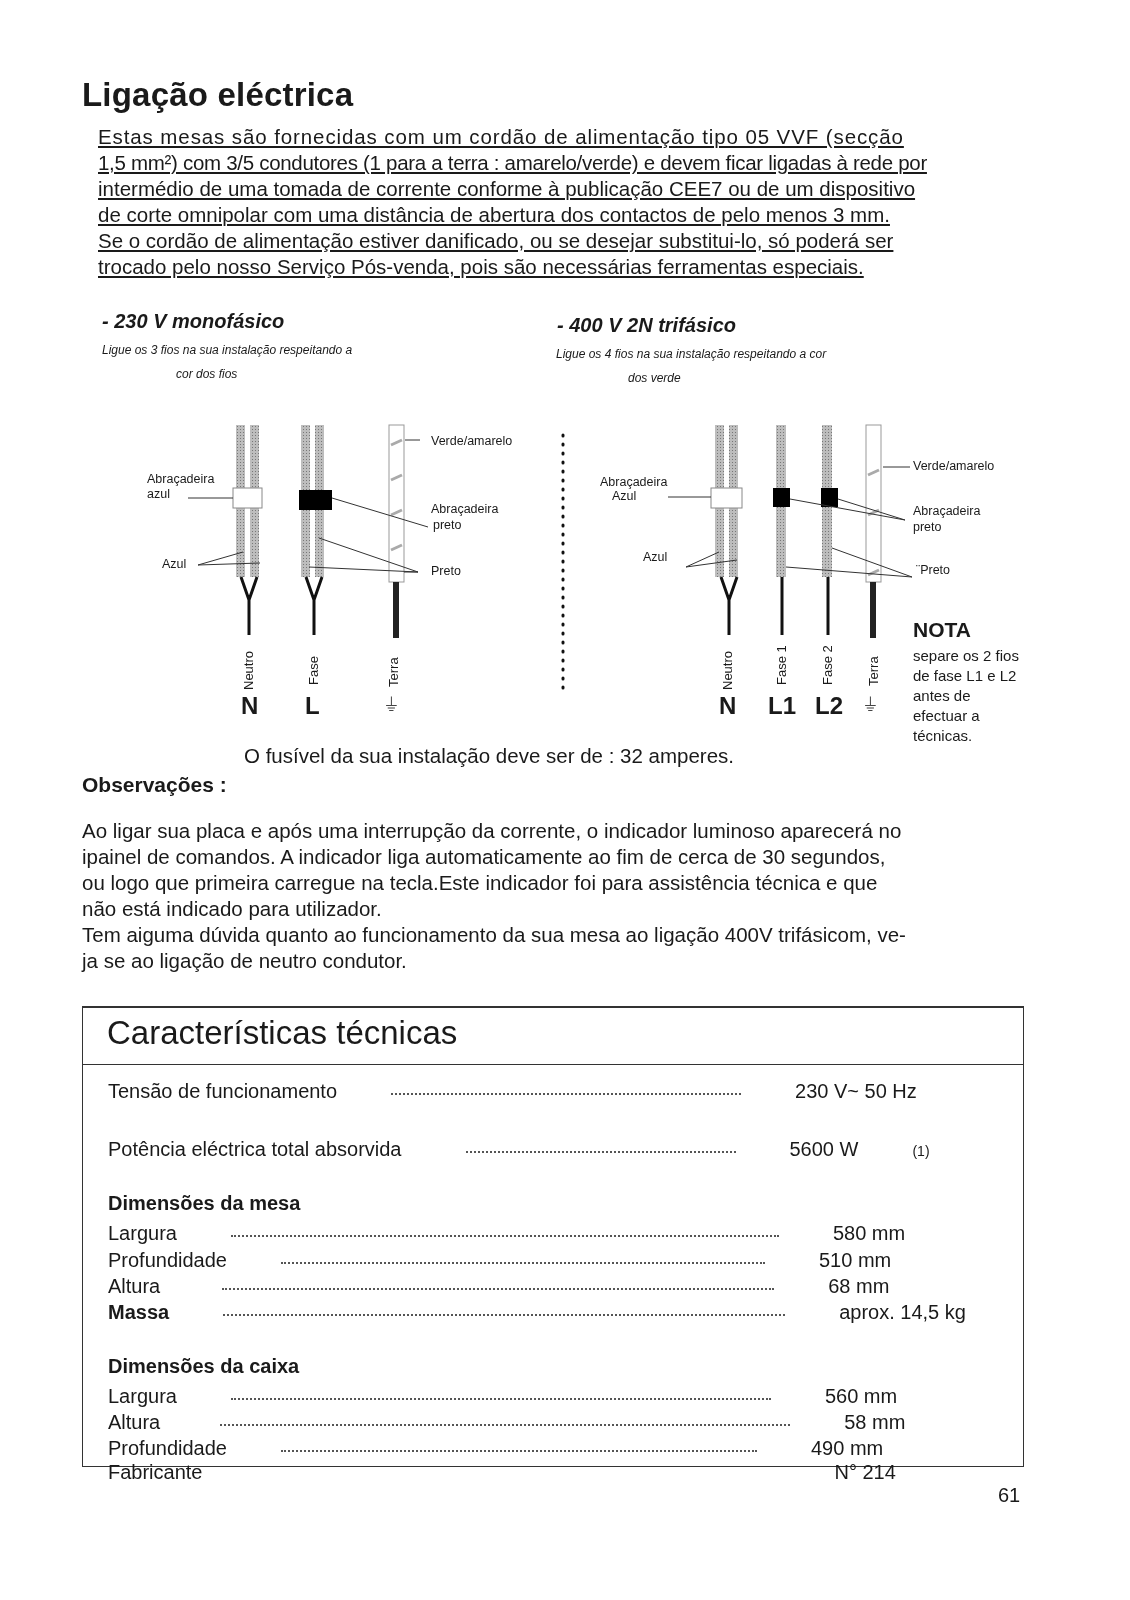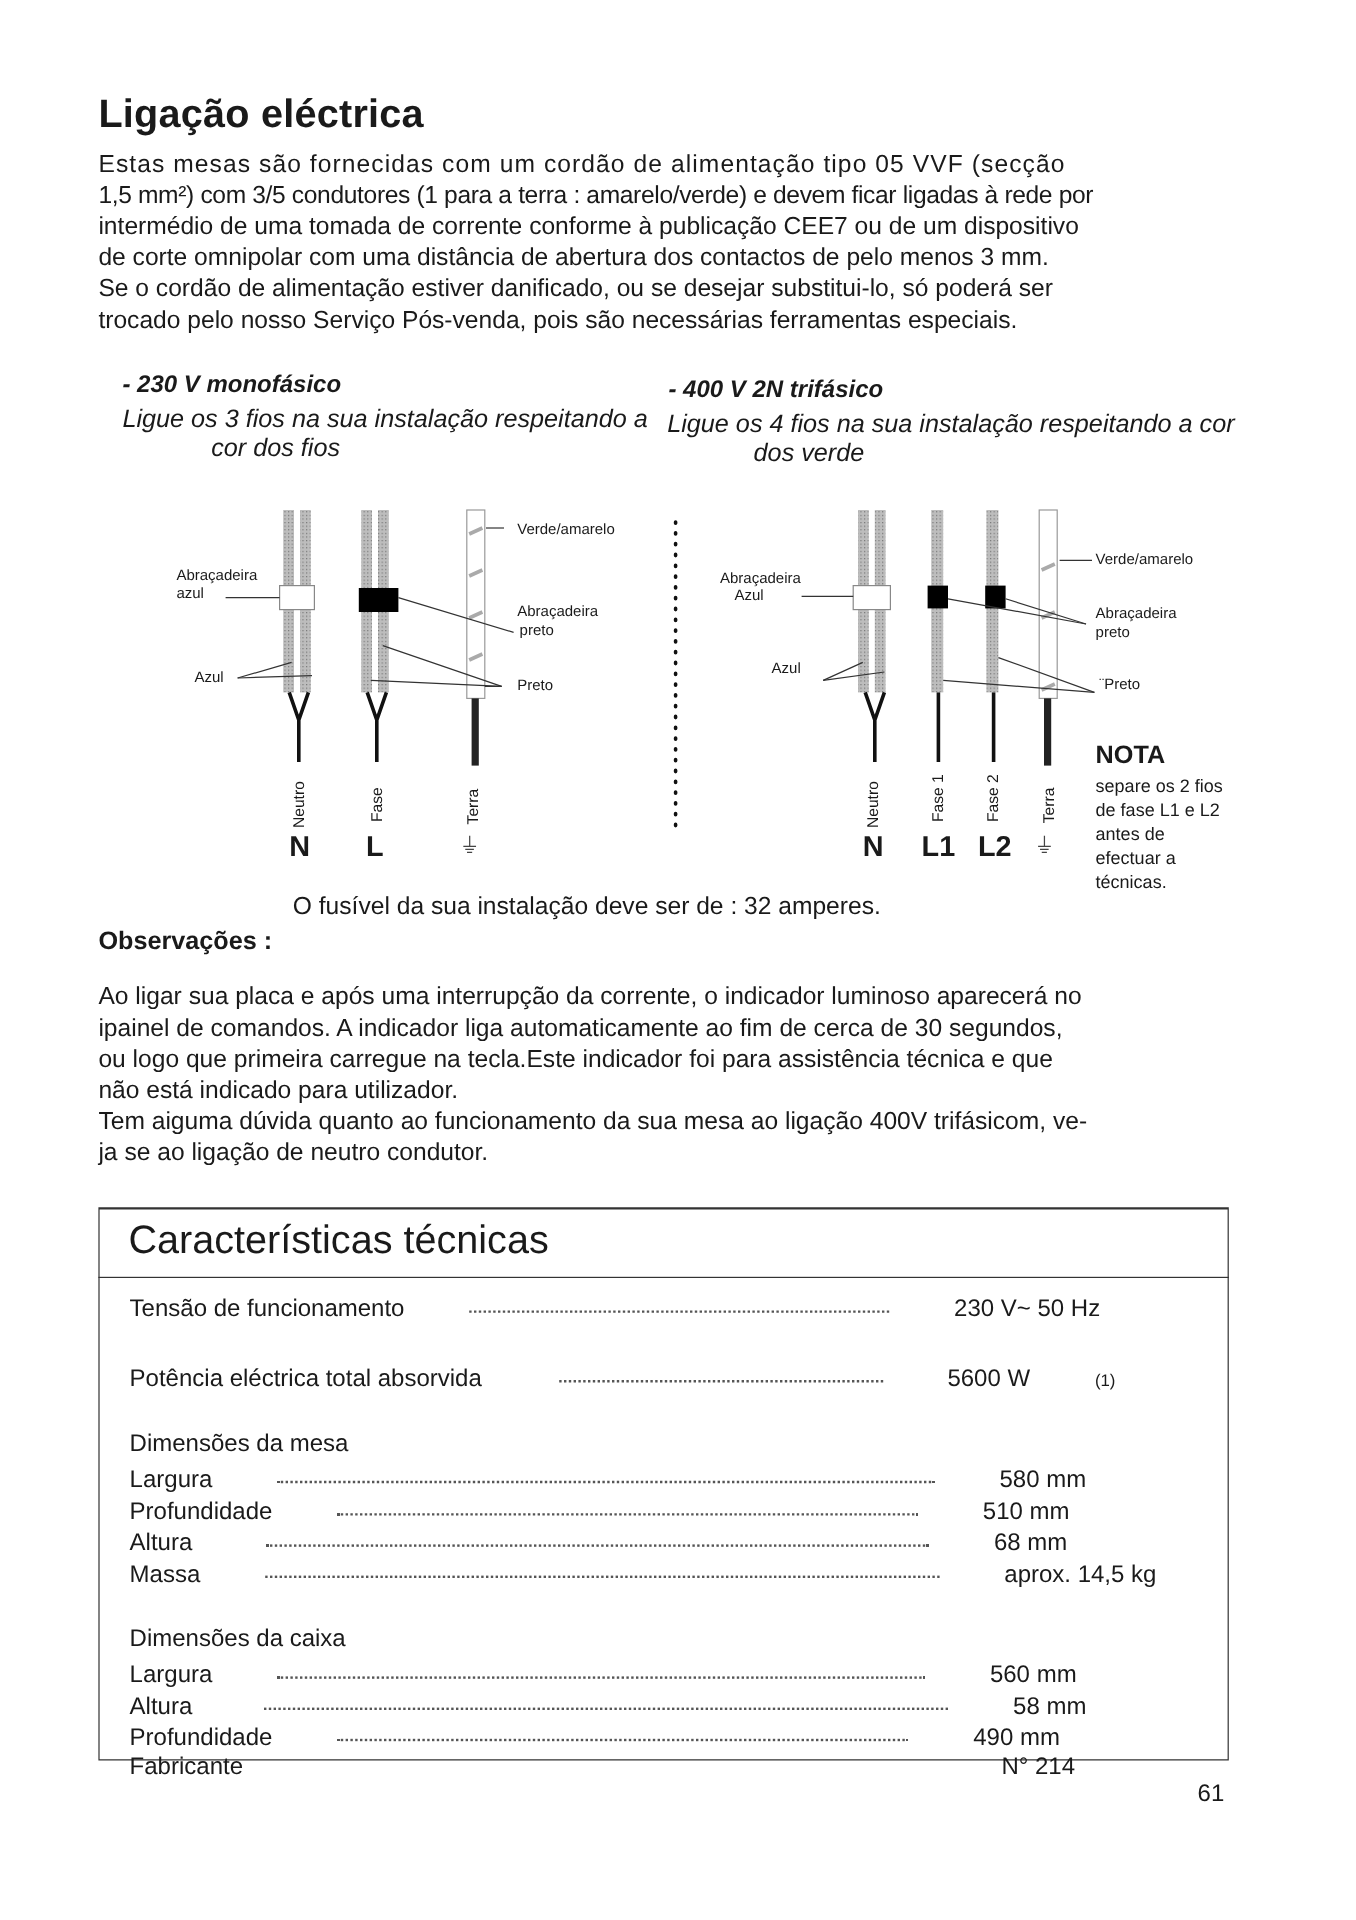--- a/index.html
+++ b/index.html
@@ -2,43 +2,43 @@
 <html><head>
 <meta charset="utf-8">
 <style>
   html, body { margin: 0; padding: 0; background: #ffffff; }
   body { width: 1130px; height: 1600px; position: relative; overflow: hidden;
          font-family: "Liberation Sans", sans-serif; color: #1a1a1a; }
   .abs { position: absolute; }
   .h1 { font-size: 33px; font-weight: bold; letter-spacing: 0.2px; }
   .p { font-size: 20.5px; line-height: 26px; }
   .sub-h { font-size: 20px; font-weight: bold; font-style: italic; }
-  .sub-t { font-size: 21px; font-style: italic; line-height: 24px; }
+  .sub-t { font-size: 12px; font-style: italic; line-height: 24px; }
   .lbl { font-size: 12.5px; line-height: 15px; }
   .vert { font-size: 13px; transform: rotate(-90deg); transform-origin: left top; white-space: nowrap; }
   .big { font-size: 24px; font-weight: bold; }
   .nota-h { font-size: 21px; font-weight: bold; }
   .nota-t { font-size: 15px; line-height: 20px; }
   .box { position: absolute; left: 82px; top: 1006px; width: 940px; height: 458px;
          border: 1.5px solid #333; border-top: 2px solid #333; }
   .box-title { position: absolute; left: 82px; top: 1006px; width: 942px; height: 58px;
                border-bottom: 1.5px solid #333; }
   .row { position: absolute; left: 108px; display: flex; align-items: baseline;
          font-size: 20px; white-space: nowrap; gap: 48px; }
   .row .leader { border-bottom: 2px dotted #555; flex: 0 0 auto; margin: 0 6px; height: 1px; transform: translateY(-3px); }
-  .bold { font-weight: normal; }
+  .bold { font-weight: bold; }
   .small { font-size: 14px; }
   svg { position: absolute; overflow: visible; }
 </style>
 </head>
 <body>
 
 <div class="abs h1" style="left:82px; top:76px;">Ligação eléctrica</div>
 
-<div class="abs p" style="left:82px; top:124px; width:970px;">
+<div class="abs p" style="left:98px; top:124px; width:970px;text-decoration:underline;">
   <div style="letter-spacing:0.9px;">Estas mesas são fornecidas com um cordão de alimentação tipo  05 VVF (secção</div>
   <div style="letter-spacing:-0.3px;">1,5 mm²) com 3/5 condutores (1 para a terra : amarelo/verde) e devem ficar ligadas à rede por</div>
   <div>intermédio de uma tomada de corrente conforme à publicação CEE7 ou de um dispositivo</div>
   <div>de corte omnipolar com uma distância de abertura dos contactos de pelo menos 3 mm.</div>
   <div>Se o cordão de alimentação estiver danificado, ou se desejar substitui-lo, só poderá ser</div>
   <div>trocado pelo nosso Serviço Pós-venda, pois são necessárias ferramentas especiais.</div>
 </div>
 
 <div class="abs sub-h" style="left:102px; top:310px;">- 230 V monofásico</div>
 <div class="abs sub-t" style="left:102px; top:338px;">Ligue os 3 fios na sua instalação respeitando a</div>

